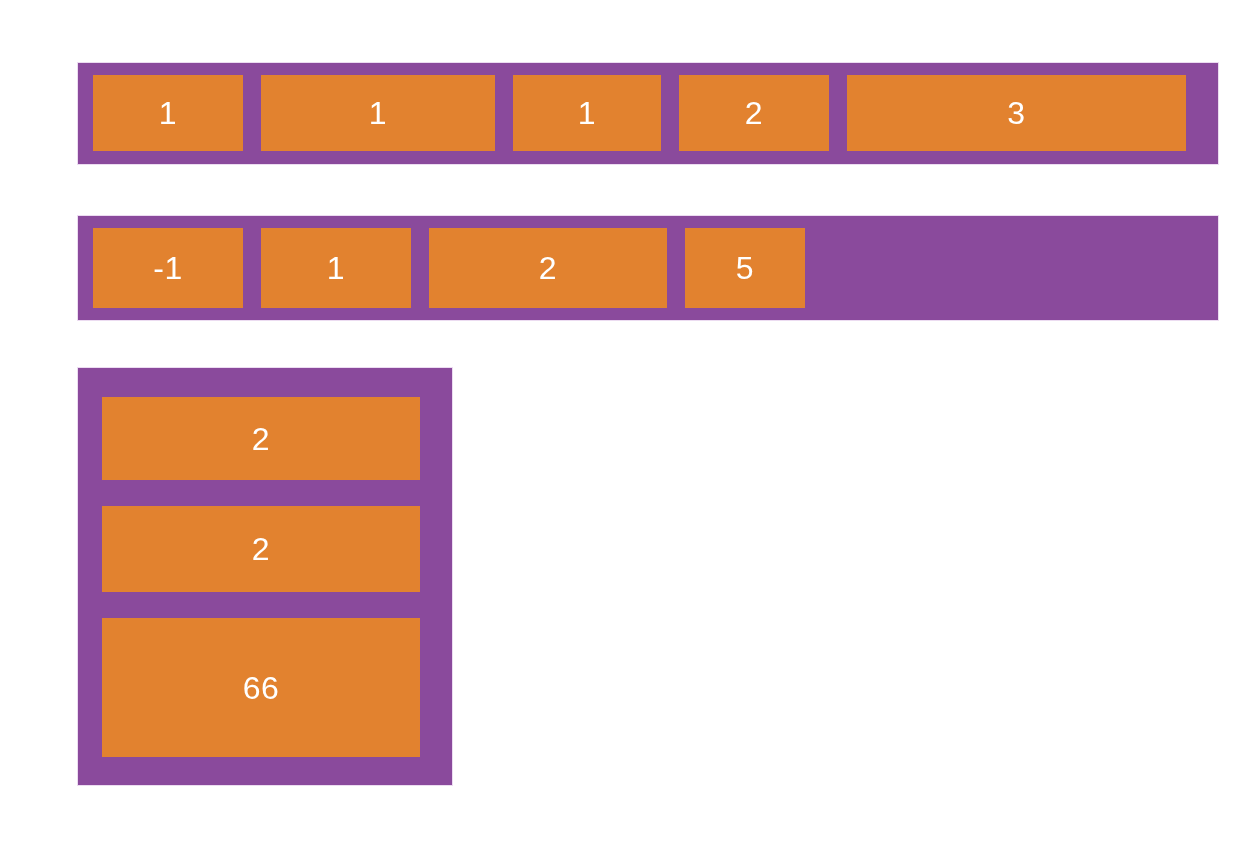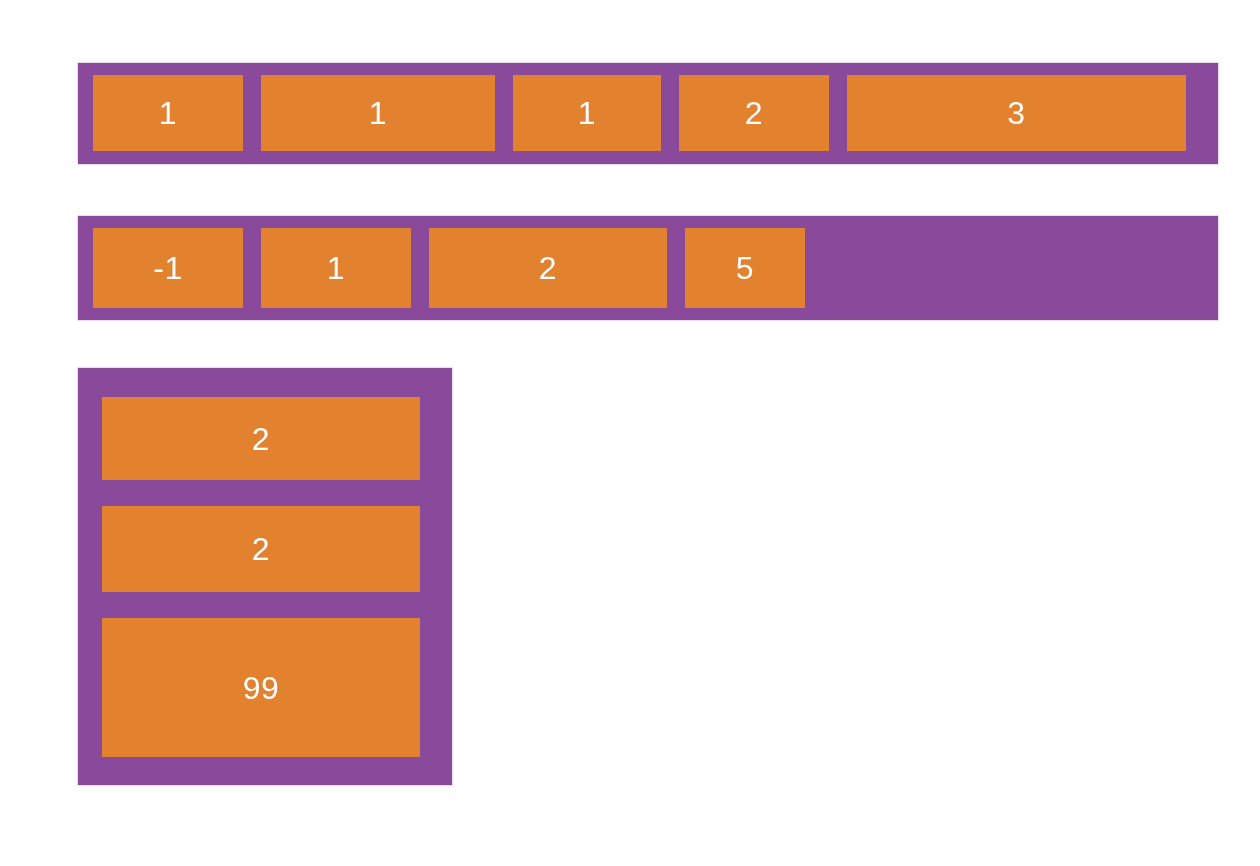--- a/index.html
+++ b/index.html
@@ -119,17 +119,17 @@
   </div>
 
   <div class="flex-container" id="container-column">
     <div class="flex-item">
       <span class="num">2</span>
     </div>
     <div class="flex-item">
       <span class="num">2</span>
     </div>
     <div class="flex-item">
-      <span class="num">99</span>
+      <span class="num">66</span>
     </div>
   </div>
 
 </div>
 
 </body></html>

